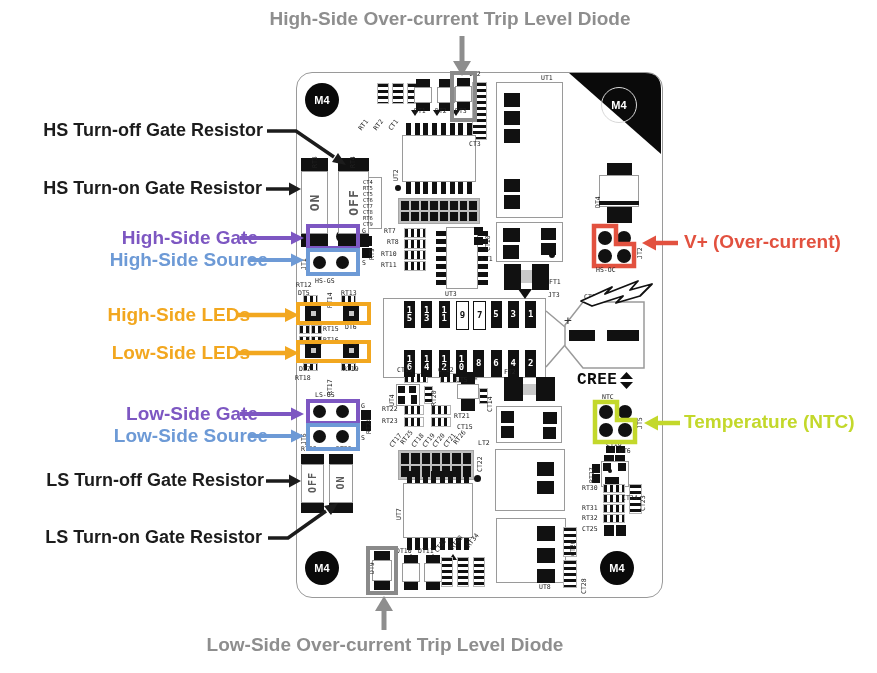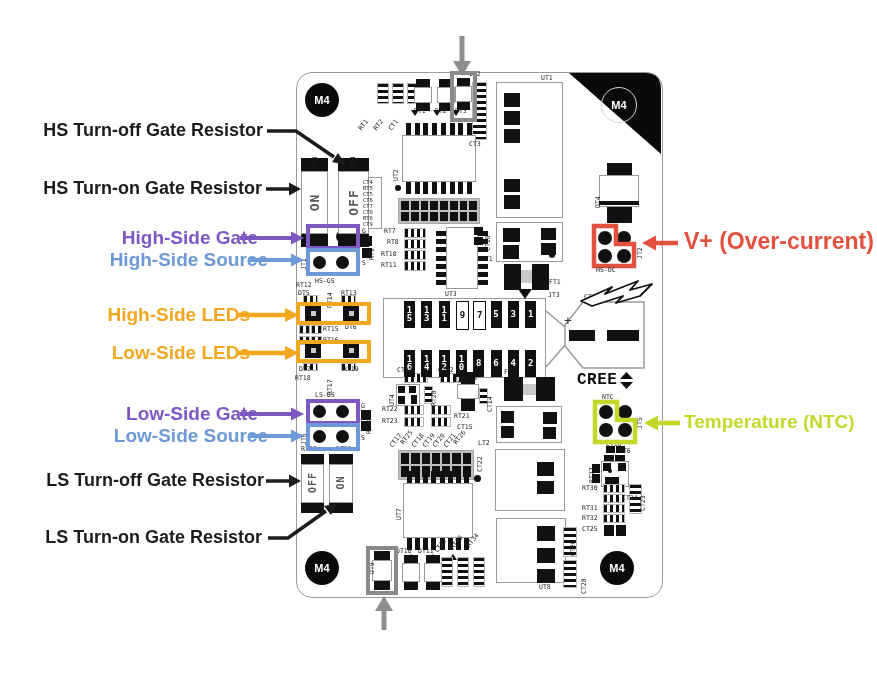--- a/index.html
+++ b/index.html
@@ -6,21 +6,21 @@
   #stage{position:relative;width:877px;height:673px;background:#fff;overflow:hidden;
          font-family:"Liberation Sans",sans-serif;}
   
   .lbl{position:absolute;font-weight:700;font-size:18px;line-height:21px;white-space:nowrap;}
   .ra{text-align:right;}
   .c-gray{color:var(--gray);font-size:19px;}
   .c-black{color:var(--black);}
   .c-purple{color:var(--purple);font-size:19px;}
   .c-blue{color:var(--blue);font-size:19px;}
   .c-orange{color:var(--orange);font-size:19px;}
-  .c-red{color:var(--red);font-size:23px;}
+  .c-red{color:var(--red);font-size:19px;}
   .c-green{color:var(--green);font-size:19px;}
   
   #board{position:absolute;left:296px;top:72px;width:367px;height:526px;background:#fff;
          border:1.5px solid #9a9a9a;border-radius:16px;box-sizing:border-box;}
   
   .rd{position:absolute;font-family:"DejaVu Sans Mono",monospace;font-size:6.5px;line-height:7px;
       color:#222;white-space:pre;z-index:6;}
   .rd.r{transform:rotate(-90deg);transform-origin:0 0;}
   .rd.d{transform:rotate(-52deg);transform-origin:0 100%;}
   .rd.f5{font-size:5.5px;line-height:6.2px;}
@@ -547,20 +547,22 @@
   <div class="onoff" style="left:322px;top:477px;width:36px;font-size:10px;">ON</div>
 
   <div id="cree">
     <span class="txt">CREE</span>
     <svg width="13" height="17">
       <polygon points="0,7 6.5,0 13,7" fill="#0c0c0c"></polygon>
       <polygon points="0,10 6.5,17 13,10" fill="#0c0c0c"></polygon>
     </svg>
   </div>
 
+  <div class="lbl c-gray" style="left:210px;top:8px;width:480px;text-align:center;">High-Side Over-current Trip Level Diode</div>
+  <div class="lbl c-gray" style="left:165px;top:634px;width:440px;text-align:center;">Low-Side Over-current Trip Level Diode</div>
   <div class="lbl c-black ra" style="left:0;top:178px;width:262px;">HS Turn-on Gate Resistor</div>
   <div class="lbl c-black ra" style="left:0;top:120px;width:263px;">HS Turn-off Gate Resistor</div>
   <div class="lbl c-purple ra" style="left:0;top:227px;width:258px;">High-Side Gate</div>
   <div class="lbl c-blue ra" style="left:0;top:249px;width:268px;">High-Side Source</div>
   <div class="lbl c-orange ra" style="left:0;top:304px;width:250px;">High-Side LEDs</div>
   <div class="lbl c-orange ra" style="left:0;top:342px;width:250px;">Low-Side LEDs</div>
   <div class="lbl c-purple ra" style="left:0;top:403px;width:258px;">Low-Side Gate</div>
   <div class="lbl c-blue ra" style="left:0;top:425px;width:268px;">Low-Side Source</div>
   <div class="lbl c-black ra" style="left:0;top:470px;width:264px;">LS Turn-off Gate Resistor</div>
   <div class="lbl c-black ra" style="left:0;top:527px;width:262px;">LS Turn-on Gate Resistor</div>

